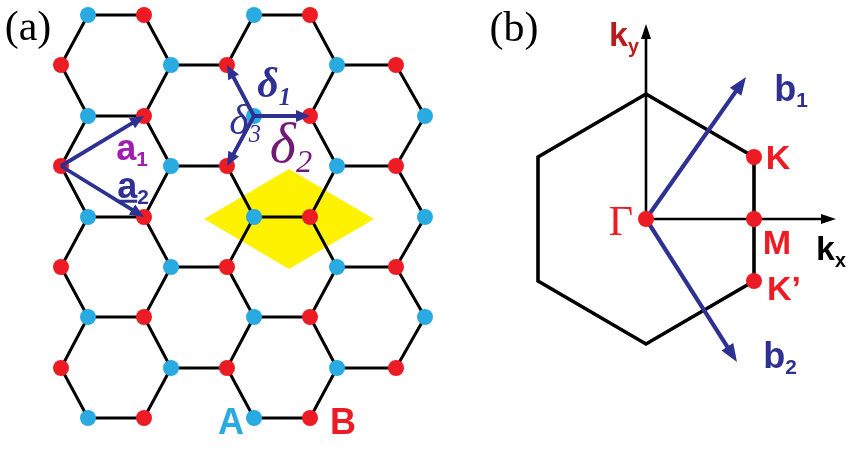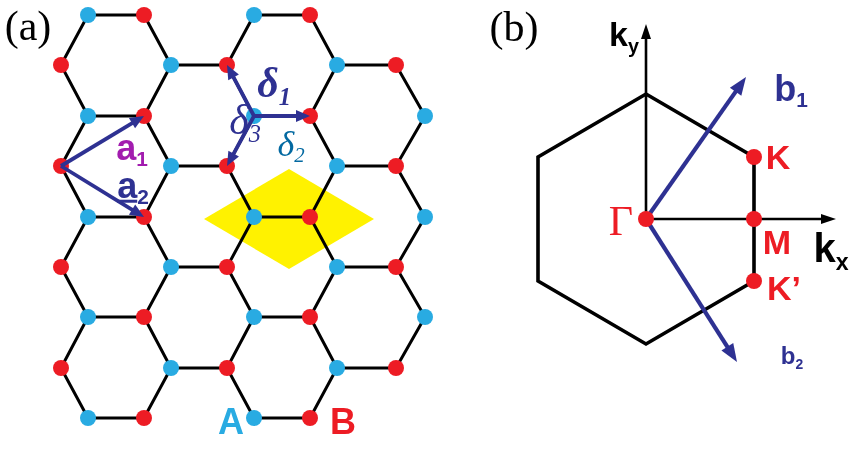--- a/index.html
+++ b/index.html
@@ -163,26 +163,26 @@
         <circle cx="754" cy="219" r="8" fill="#ED1C24"></circle>
         <circle cx="754" cy="281" r="8" fill="#ED1C24"></circle>
       </g>
     </svg>
   <div id="labels">
       <div class="label f-serif" style="left: 28px; top: 26px; font-size: 42px; color: rgb(0, 0, 0);"><span>(a)</span></div>
       <div class="label f-serif" style="left: 514px; top: 27px; font-size: 42px; color: rgb(0, 0, 0);"><span>(b)</span></div>
       <div class="label f-sans-bold" style="left: 132px; top: 150px; font-size: 36px; color: #a21caf;"><span>a</span><span class="sub">1</span></div>
       <div class="label f-sans-bold" style="left: 133px; top: 188px; font-size: 36px; color: rgb(46, 49, 146); text-decoration: underline;"><span>a</span><span class="sub">2</span></div>
       <div class="label f-serif-italic" style="left: 274px; top: 86px; font-size: 42px; color: rgb(46, 49, 146); font-weight: bold;"><span>δ</span><span class="sub">1</span></div>
-      <div class="label f-serif-italic" style="left: 291px; top: 146px; font-size: 36px; color: #0369a1;"><span>δ</span><span class="sub">2</span></div>
+      <div class="label f-serif-italic" style="left: 291px; top: 146px; font-size: 56px; color: #701a75;"><span>δ</span><span class="sub">2</span></div>
       <div class="label f-serif-italic" style="left: 231px; top: 123px; font-size: 42px; color: rgb(46, 49, 146); margin-left: 14px;"><span>δ</span><span class="sub">3</span></div>
       <div class="label f-sans-bold" style="left: 231px; top: 422px; font-size: 36px; color: rgb(41, 171, 226);"><span>A</span></div>
       <div class="label f-sans-bold" style="left: 343px; top: 422px; font-size: 36px; color: rgb(237, 28, 36);"><span>B</span></div>
-      <div class="label f-sans-bold" style="left: 624px; top: 37px; font-size: 34px; color: #000000;"><span>k</span><span class="sub">y</span></div>
-      <div class="label f-sans-bold" style="left: 831px; top: 251px; font-size: 40px; color: rgb(0, 0, 0);"><span>k</span><span class="sub">x</span></div>
+      <div class="label f-sans-bold" style="left: 624px; top: 37px; font-size: 34px; color: #b91c1c;"><span>k</span><span class="sub">y</span></div>
+      <div class="label f-sans-bold" style="left: 831px; top: 251px; font-size: 34px; color: rgb(0, 0, 0);"><span>k</span><span class="sub">x</span></div>
       <div class="label f-sans-bold" style="left: 791px; top: 91px; font-size: 36px; color: rgb(46, 49, 146);"><span>b</span><span class="sub">1</span></div>
-      <div class="label f-sans-bold" style="left: 780px; top: 358px; font-size: 24px; color: rgb(46, 49, 146); margin-left: 12px;"><span>b</span><span class="sub">2</span></div>
+      <div class="label f-sans-bold" style="left: 780px; top: 358px; font-size: 36px; color: rgb(46, 49, 146);"><span>b</span><span class="sub">2</span></div>
       <div class="label f-serif" style="left: 621px; top: 221px; font-size: 42px; color: rgb(237, 28, 36);"><span>Γ</span></div>
       <div class="label f-sans-bold" style="left: 778px; top: 157px; font-size: 34px; color: rgb(237, 28, 36);"><span>K</span></div>
       <div class="label f-sans-bold" style="left: 777px; top: 242px; font-size: 34px; color: rgb(237, 28, 36);"><span>M</span></div>
       <div class="label f-sans-bold" style="left: 784px; top: 288px; font-size: 34px; color: rgb(237, 28, 36);"><span>K’</span></div>
     </div>
 </div>
 
 </body></html>

